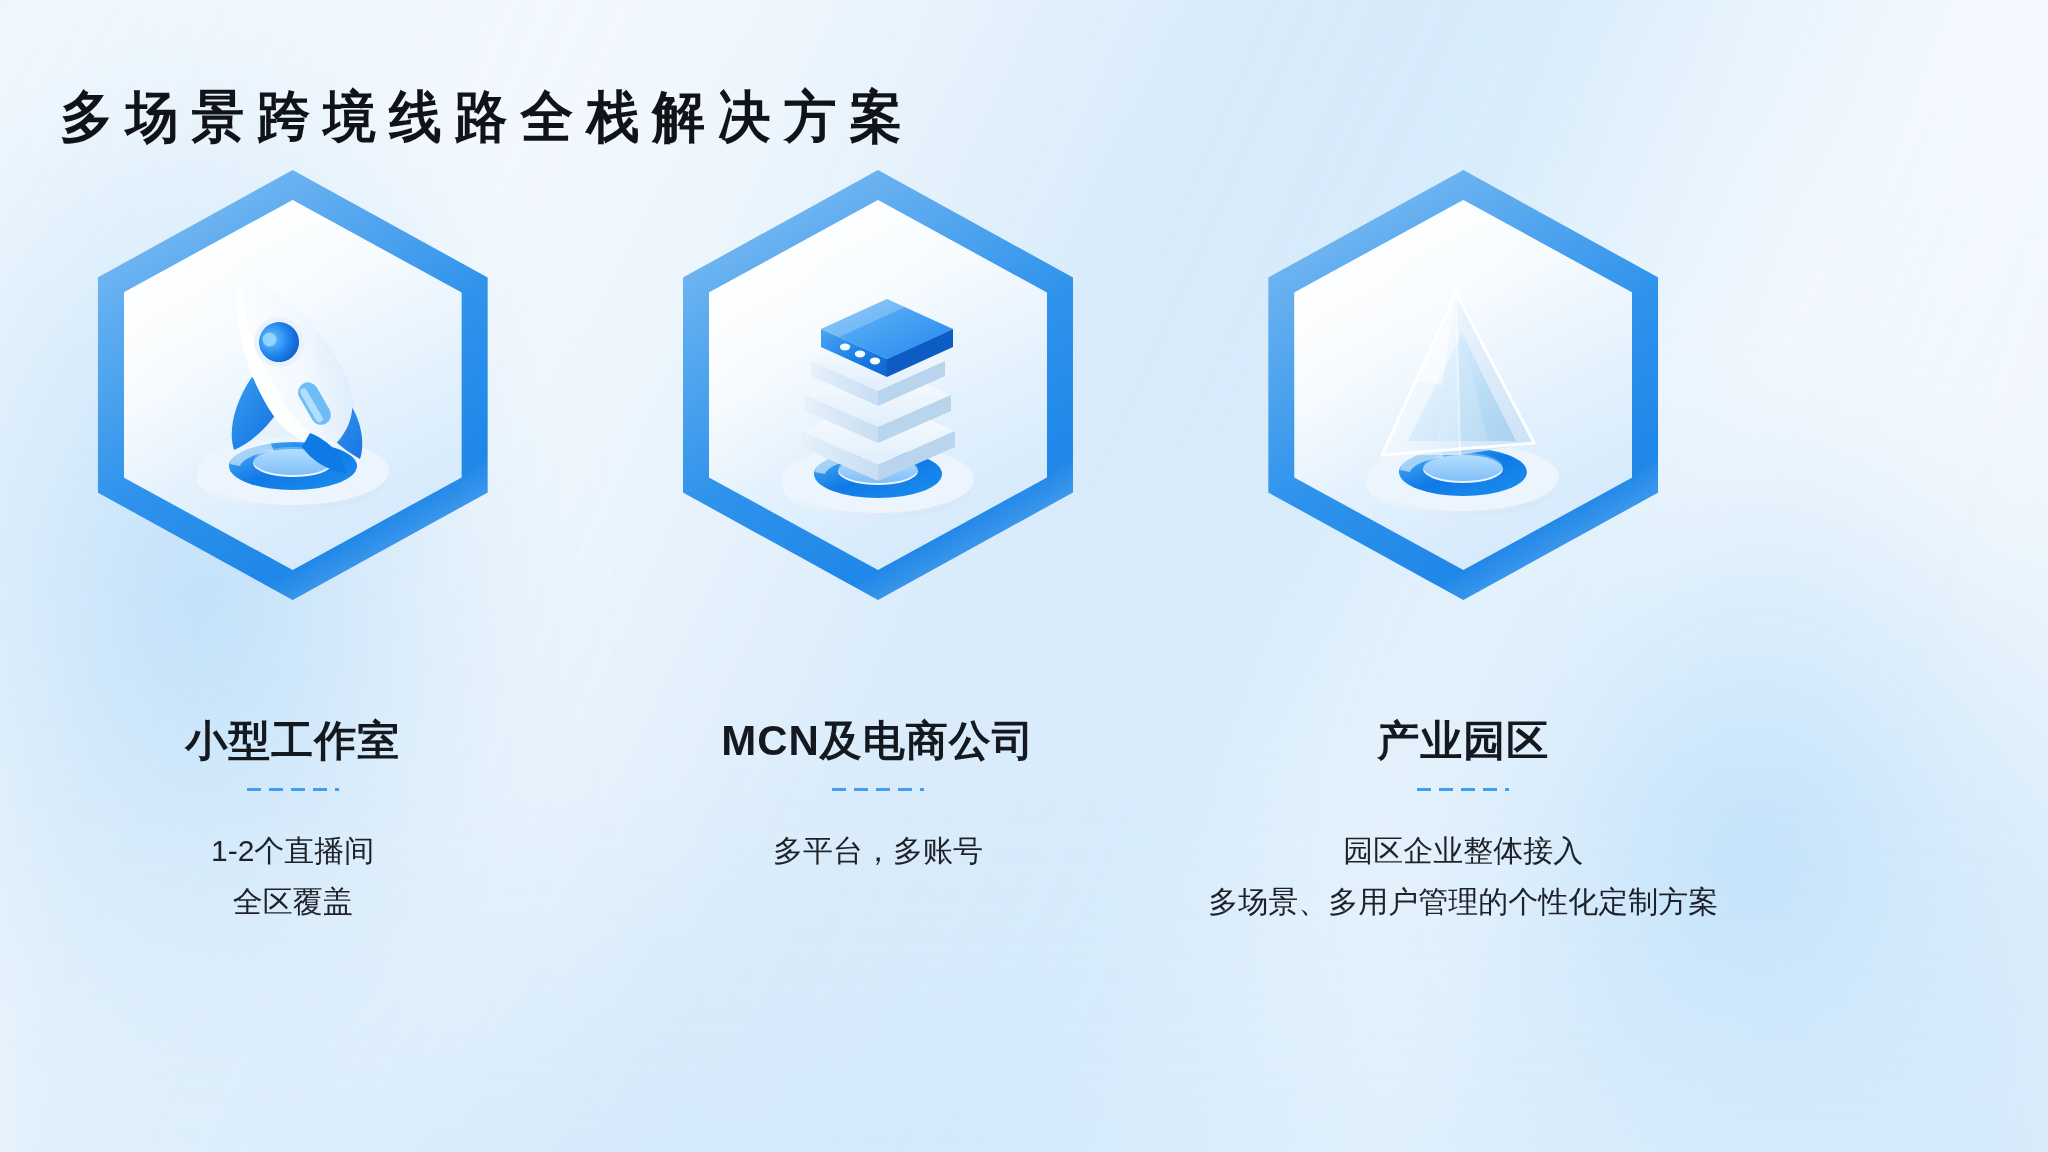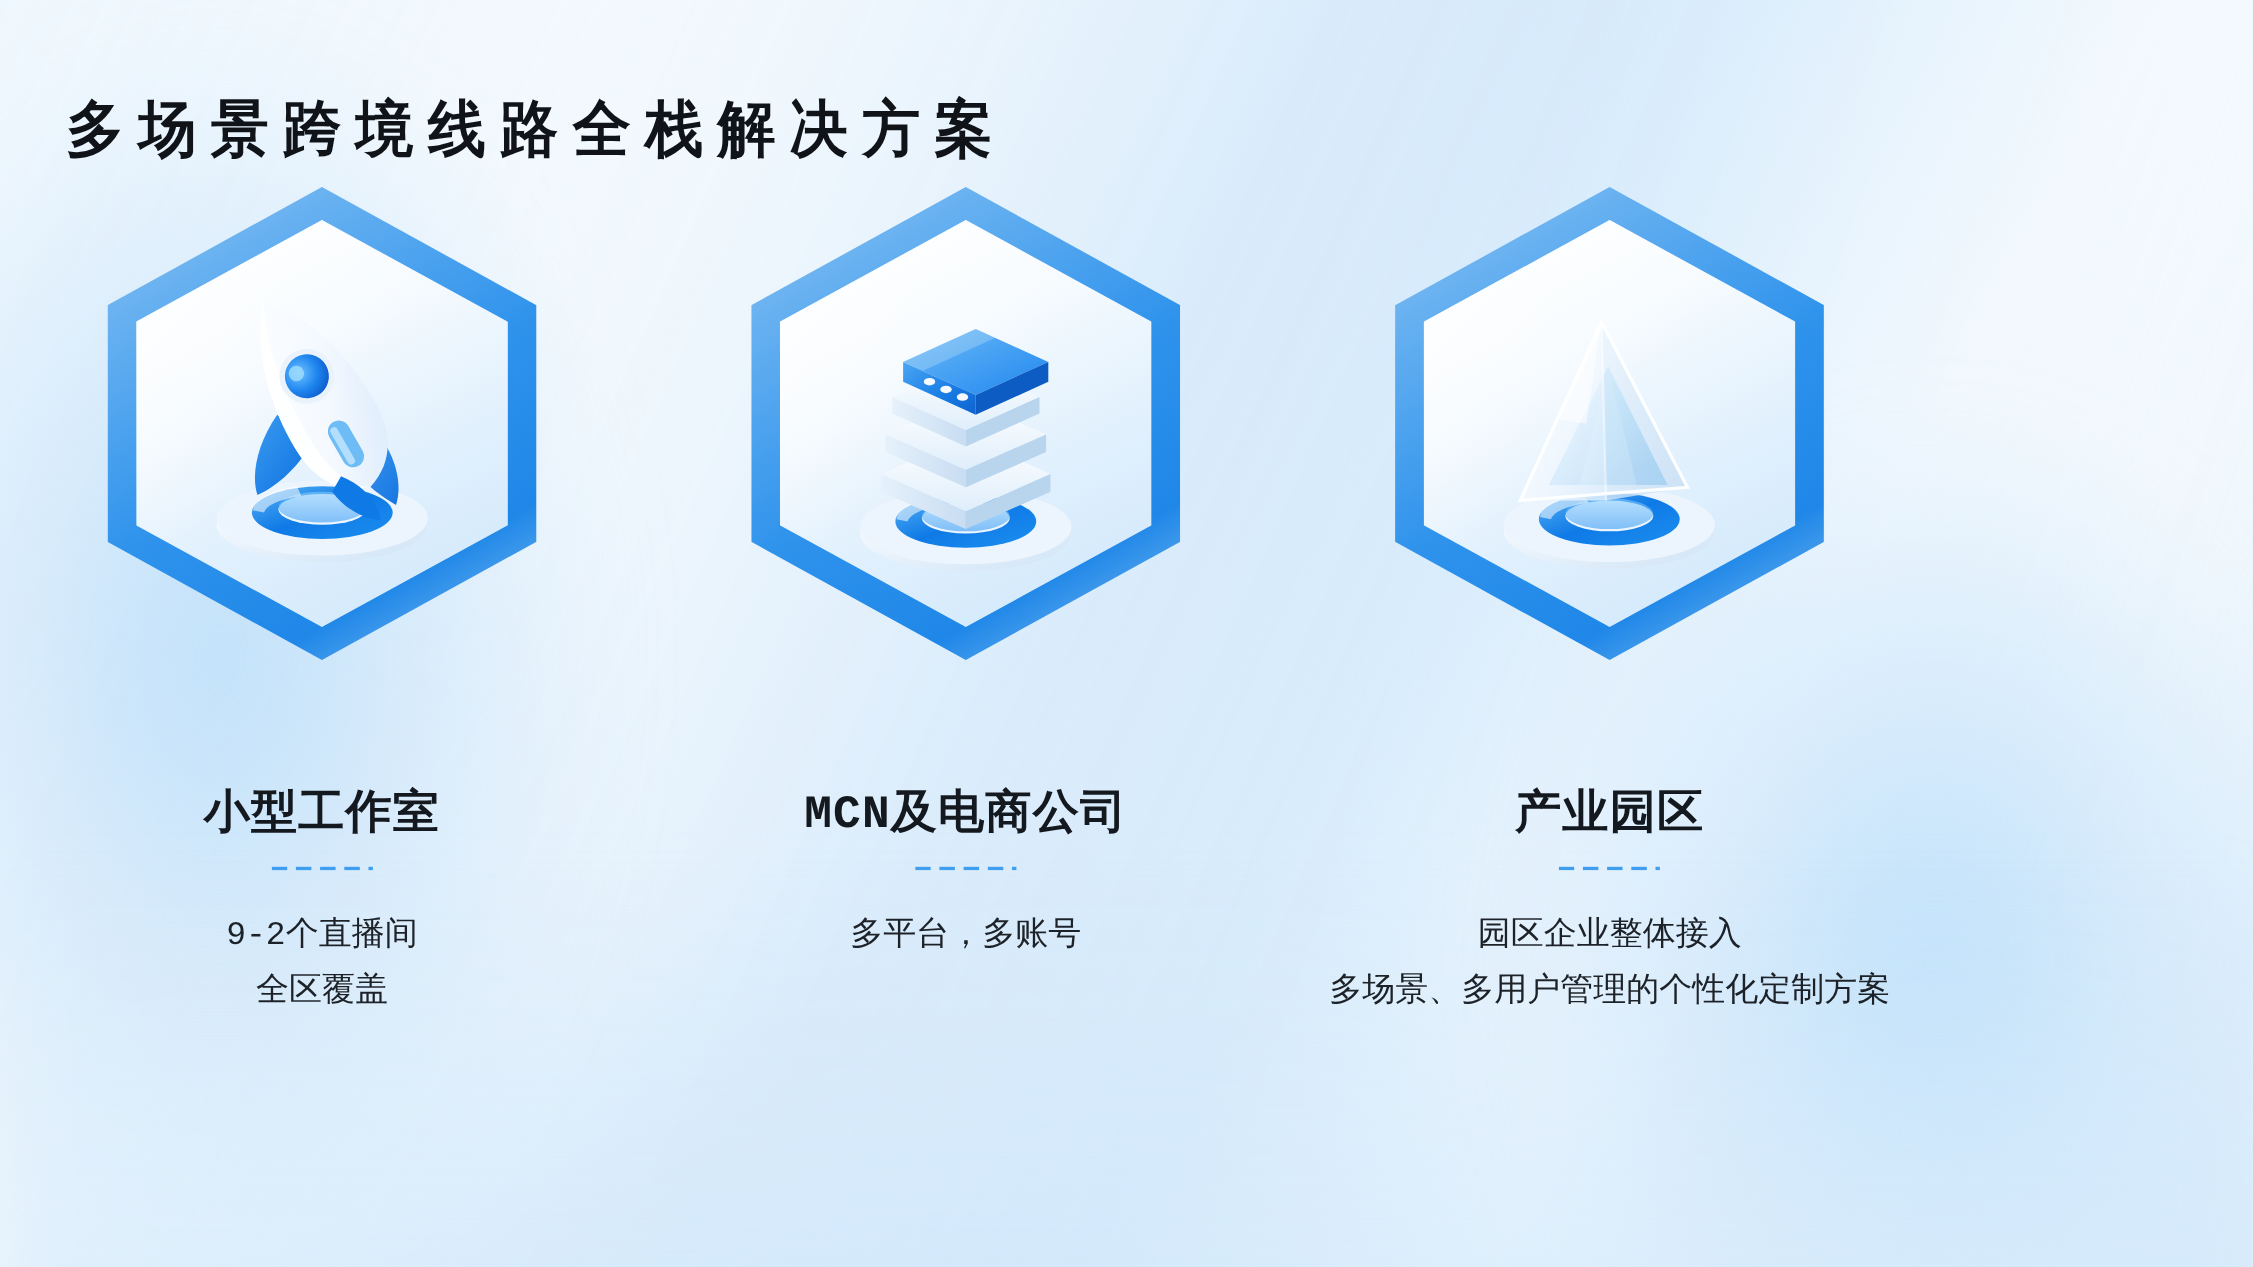--- a/index.html
+++ b/index.html
@@ -89,21 +89,20 @@
 
   
   #cards {
     position: absolute;
     left: 0;
     top: 170px;
     width: 1756px;
     display: flex;
     justify-content: flex-start;
     align-items: flex-start;
-    font-family: Liberation Mono, monospace;
   }
   .card {
     width: 620px;
     display: flex;
     flex-direction: column;
     align-items: center;
   }
 
   
   .hex-wrap {
@@ -254,21 +253,21 @@
               <rect x="123" y="144" width="7" height="38" rx="3.5" fill="#bfe4ff" opacity=".85"></rect>
             </g>
 
             <path d="M142 188 C162 196 176 212 178 228 C160 226 144 216 134 202 Z" fill="#0f7ae6"></path>
           </svg>
         </div>
       </div>
       <div class="card-title">小型工作室</div>
       <div class="divider"></div>
       <div class="card-desc">
-        <div>9-2个直播间</div>
+        <div>1-2个直播间</div>
         <div>全区覆盖</div>
       </div>
     </div>
 
     <div class="card">
       <div class="hex-wrap">
         <div class="hex-outer"></div>
         <div class="hex-inner"></div>
         <div class="hex-gloss"></div>
         <div class="hex-art">

